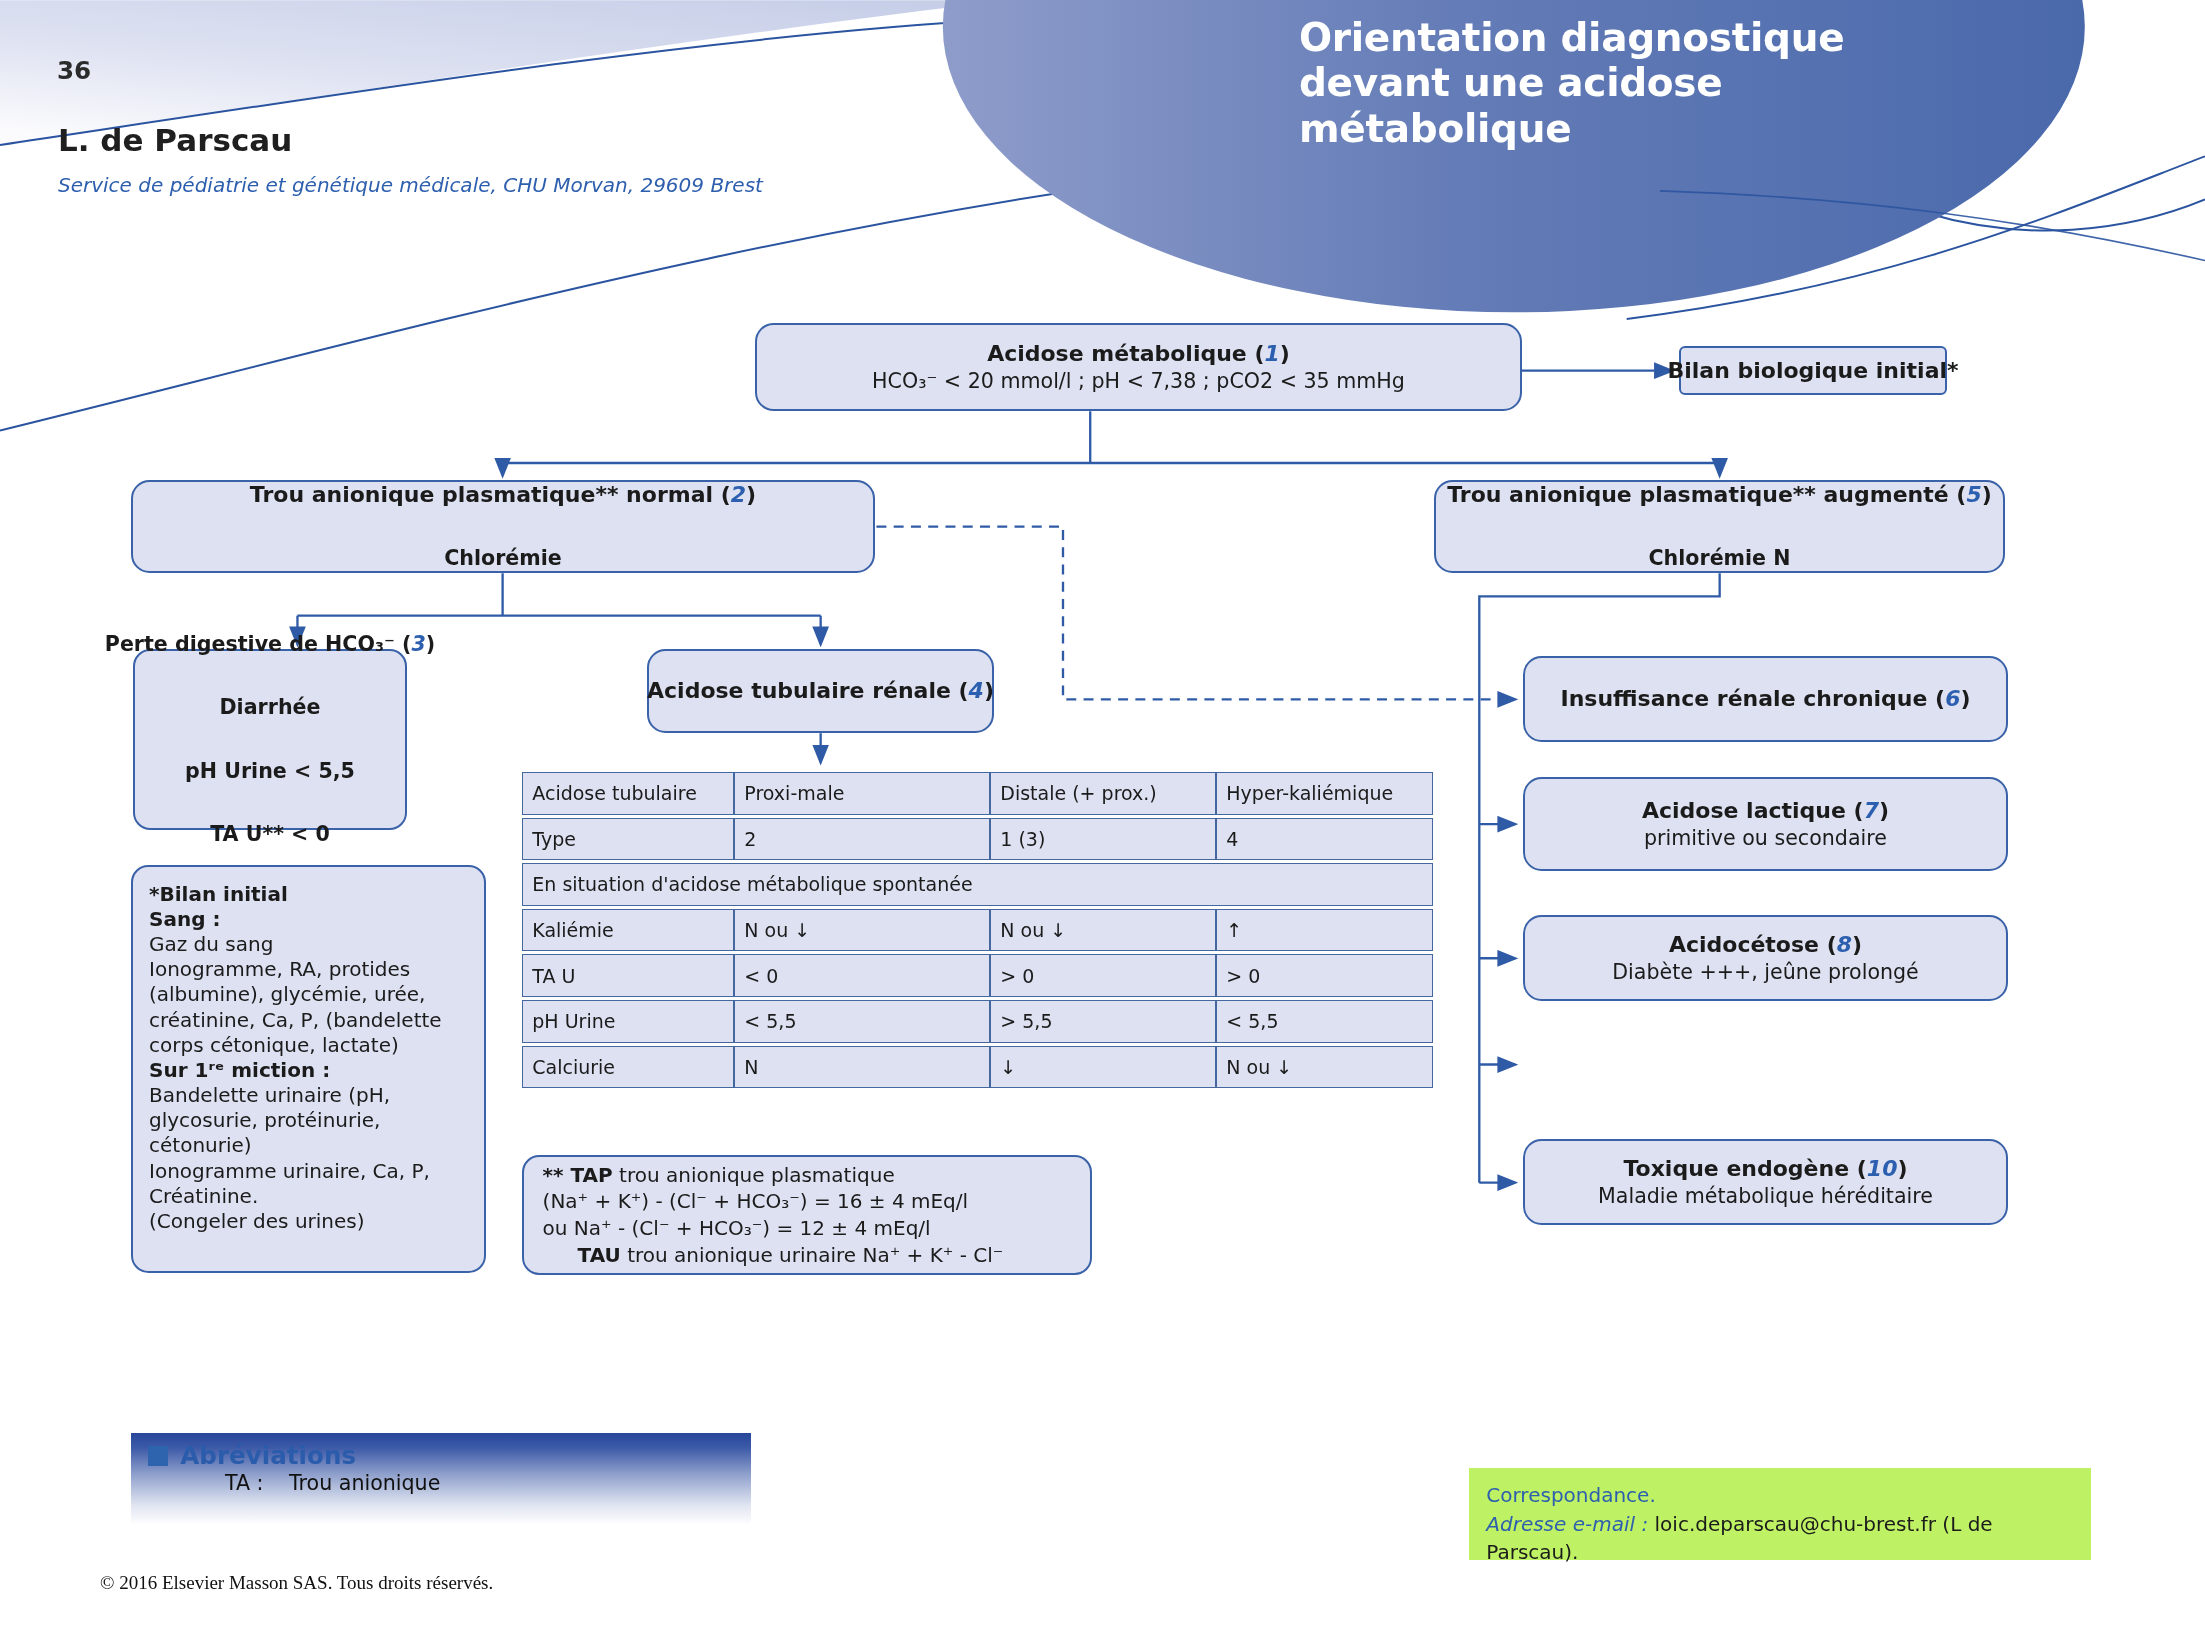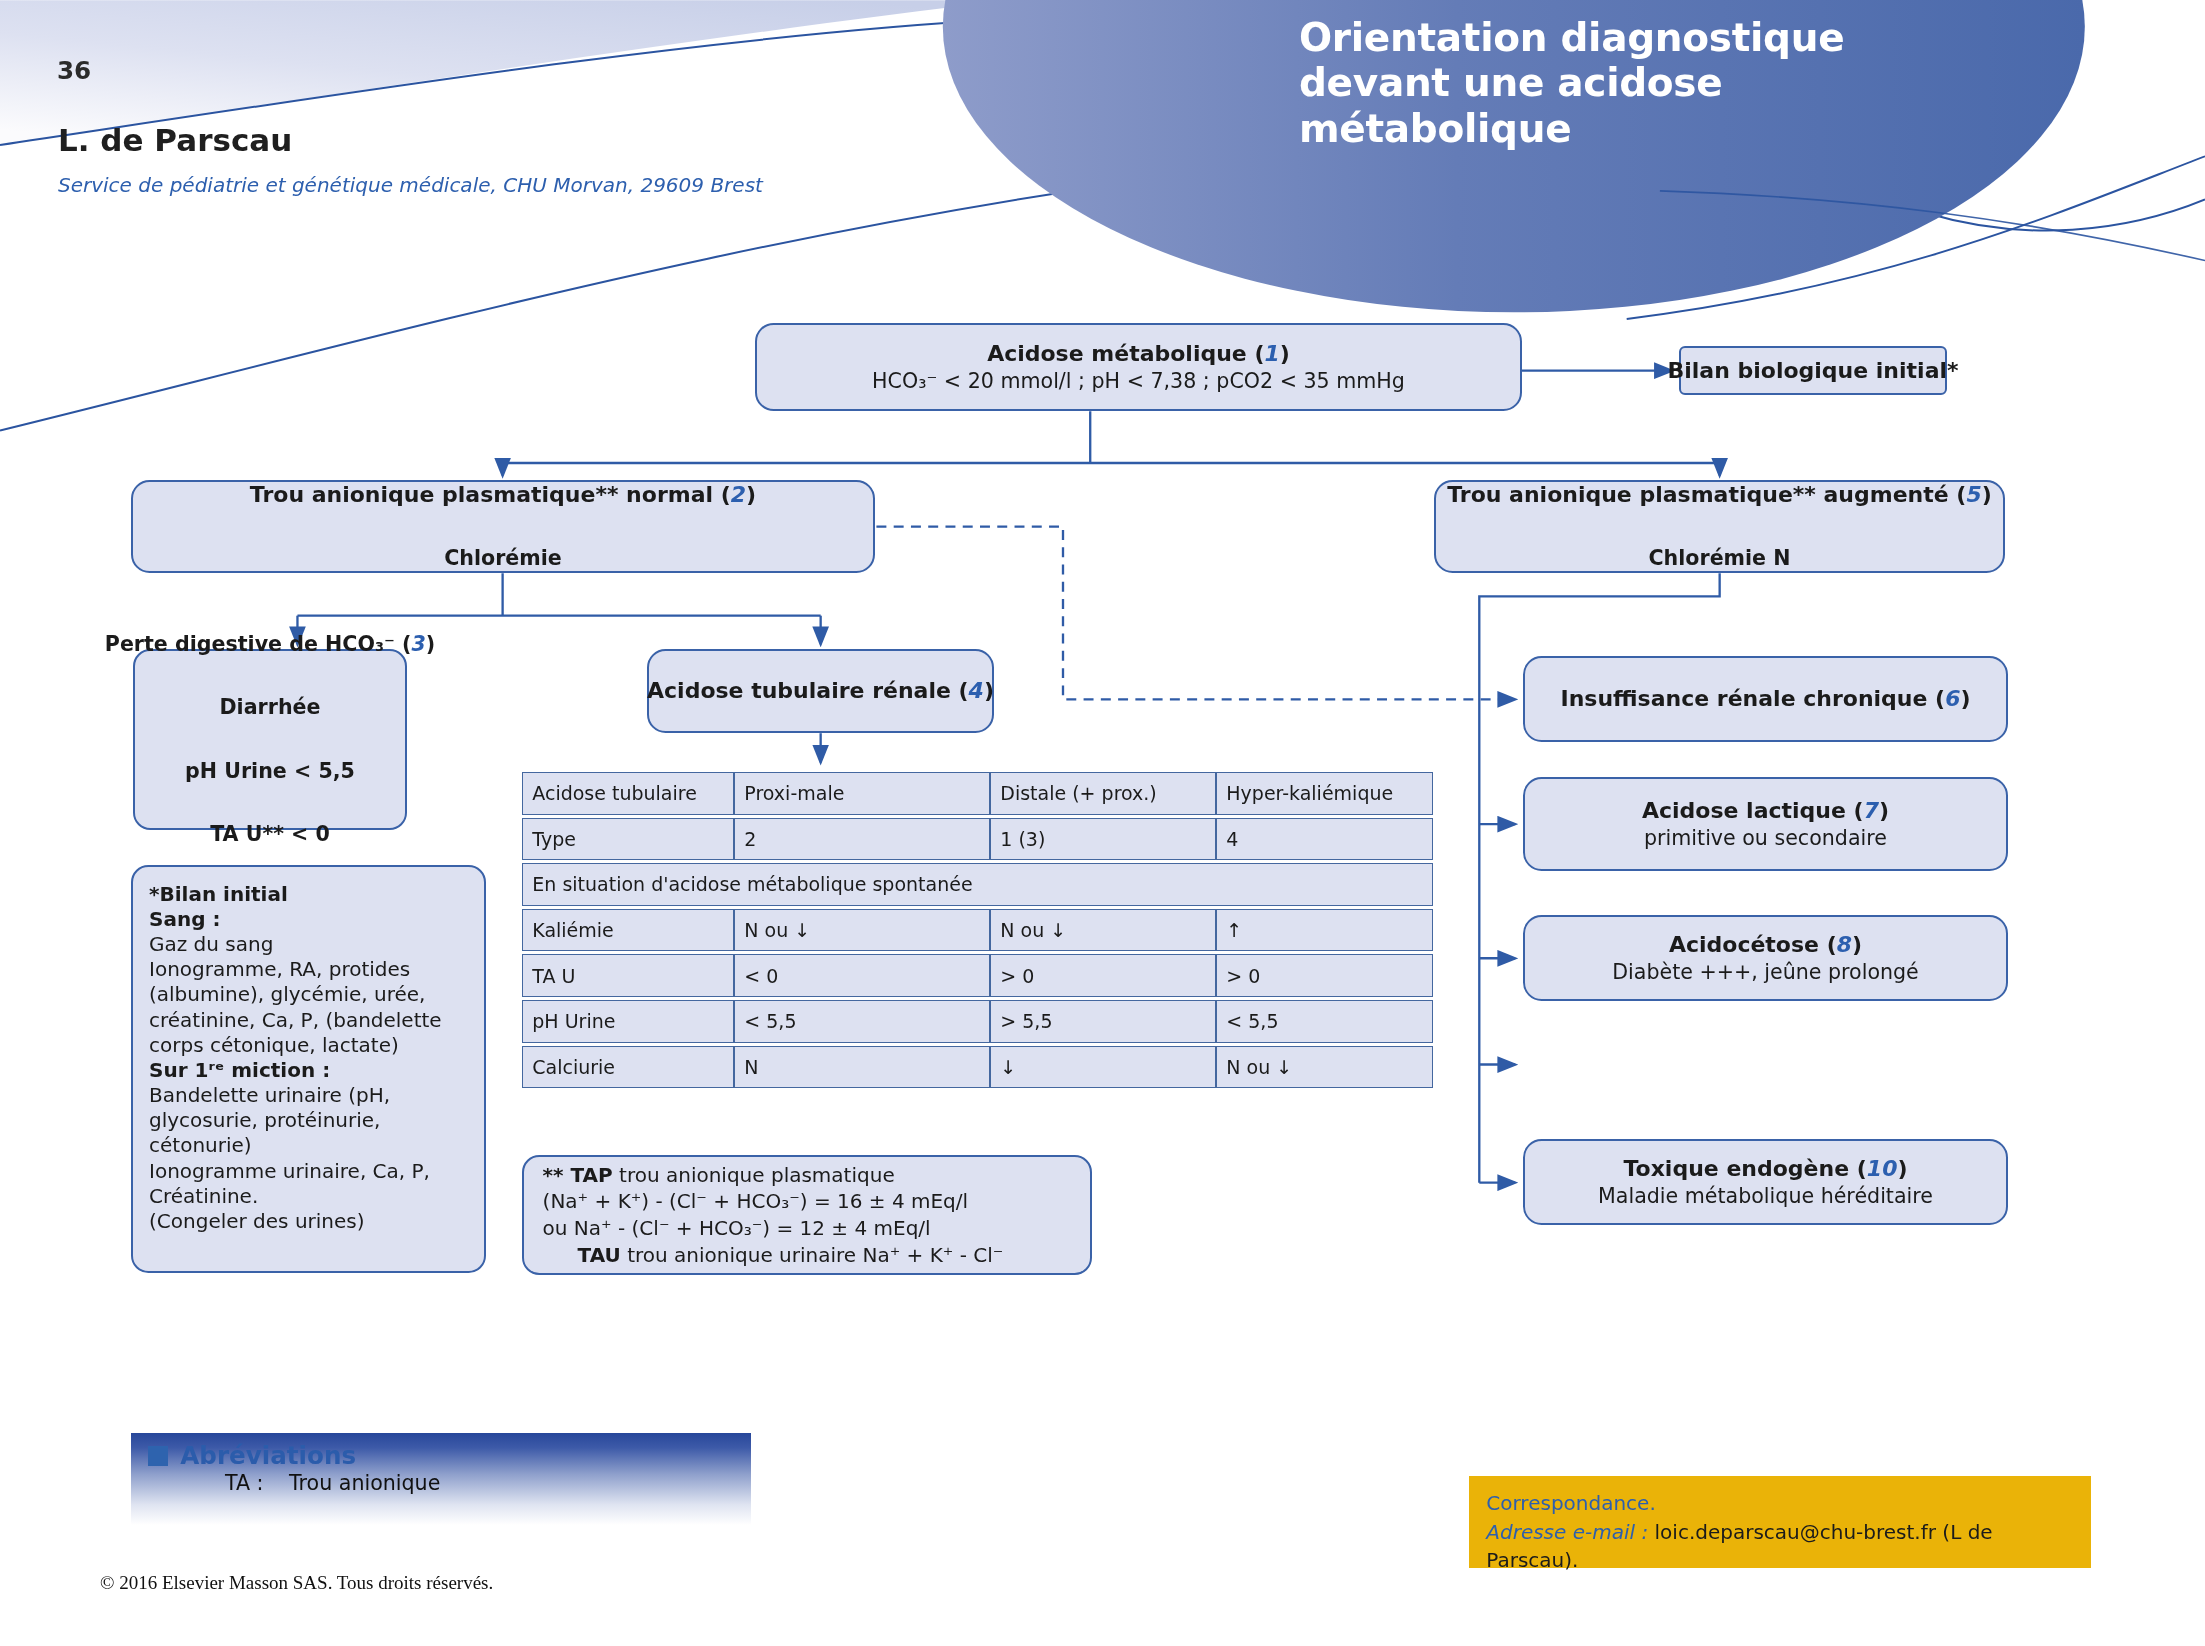--- a/index.html
+++ b/index.html
@@ -57,21 +57,21 @@
   #abbr-banner{position:absolute;left:131px;top:1433px;width:620px;height:92px;
      background:linear-gradient(180deg,#27479a 0%,#3d5aa8 16%,#8fa0cc 45%,#dfe4f1 78%,#ffffff 100%);}
   .abbr-row{display:flex;align-items:center;gap:12px;padding:8px 0 0 17.3px;}
   .abbr-sq{width:20px;height:20px;background:#2e63ae;}
   .abbr-title{font-size:24.6px;font-weight:bold;color:#2b5cab;}
   .abbr-line{margin-top:1px;padding-left:94px;font-size:20.6px;color:#111;}
   .abbr-key{display:inline-block;width:64px;}
   .copyright{position:absolute;left:100px;top:1572px;font-size:19px;color:#111;
              font-family:"Liberation Serif","DejaVu Serif",serif;}
   #corr{position:absolute;left:1469px;top:1468px;width:622px;height:92px;box-sizing:border-box;
-        background:#eab308;padding:13.3px 17.3px;font-size:20px;line-height:1.42;margin-top:8px;}
+        background:#bef264;padding:13.3px 17.3px;font-size:20px;line-height:1.42;}
   .corr-blue{color:#2d5fae;}
   .corr-italic{color:#2d5fae;font-style:italic;}
 </style>
 </head>
 <body>
 
 <div id="page">
 
   <svg class="layer" width="2205" height="545" viewBox="0 0 3321 820">
     <defs>

